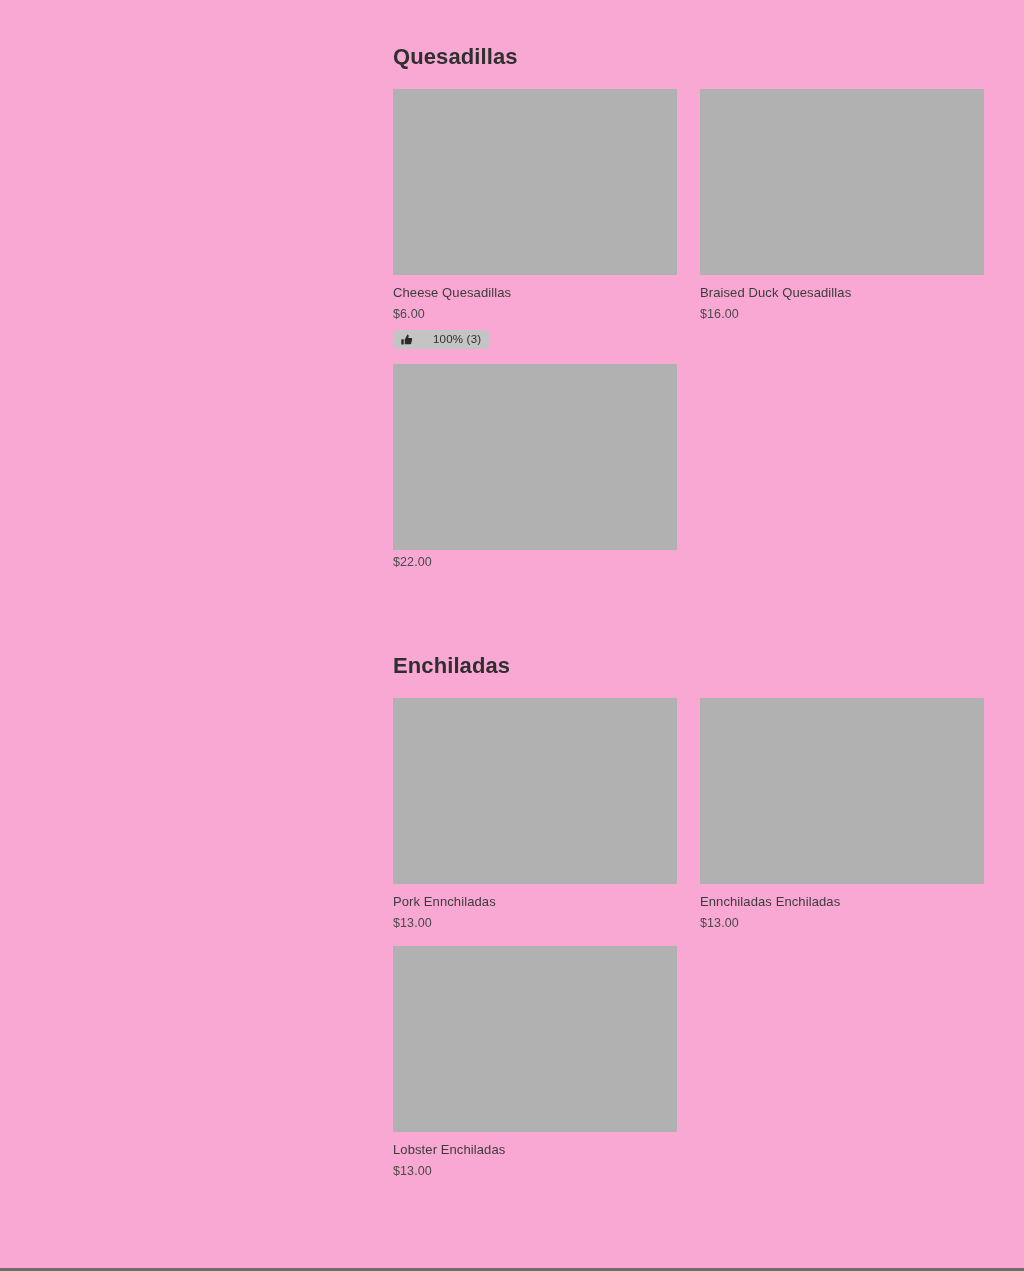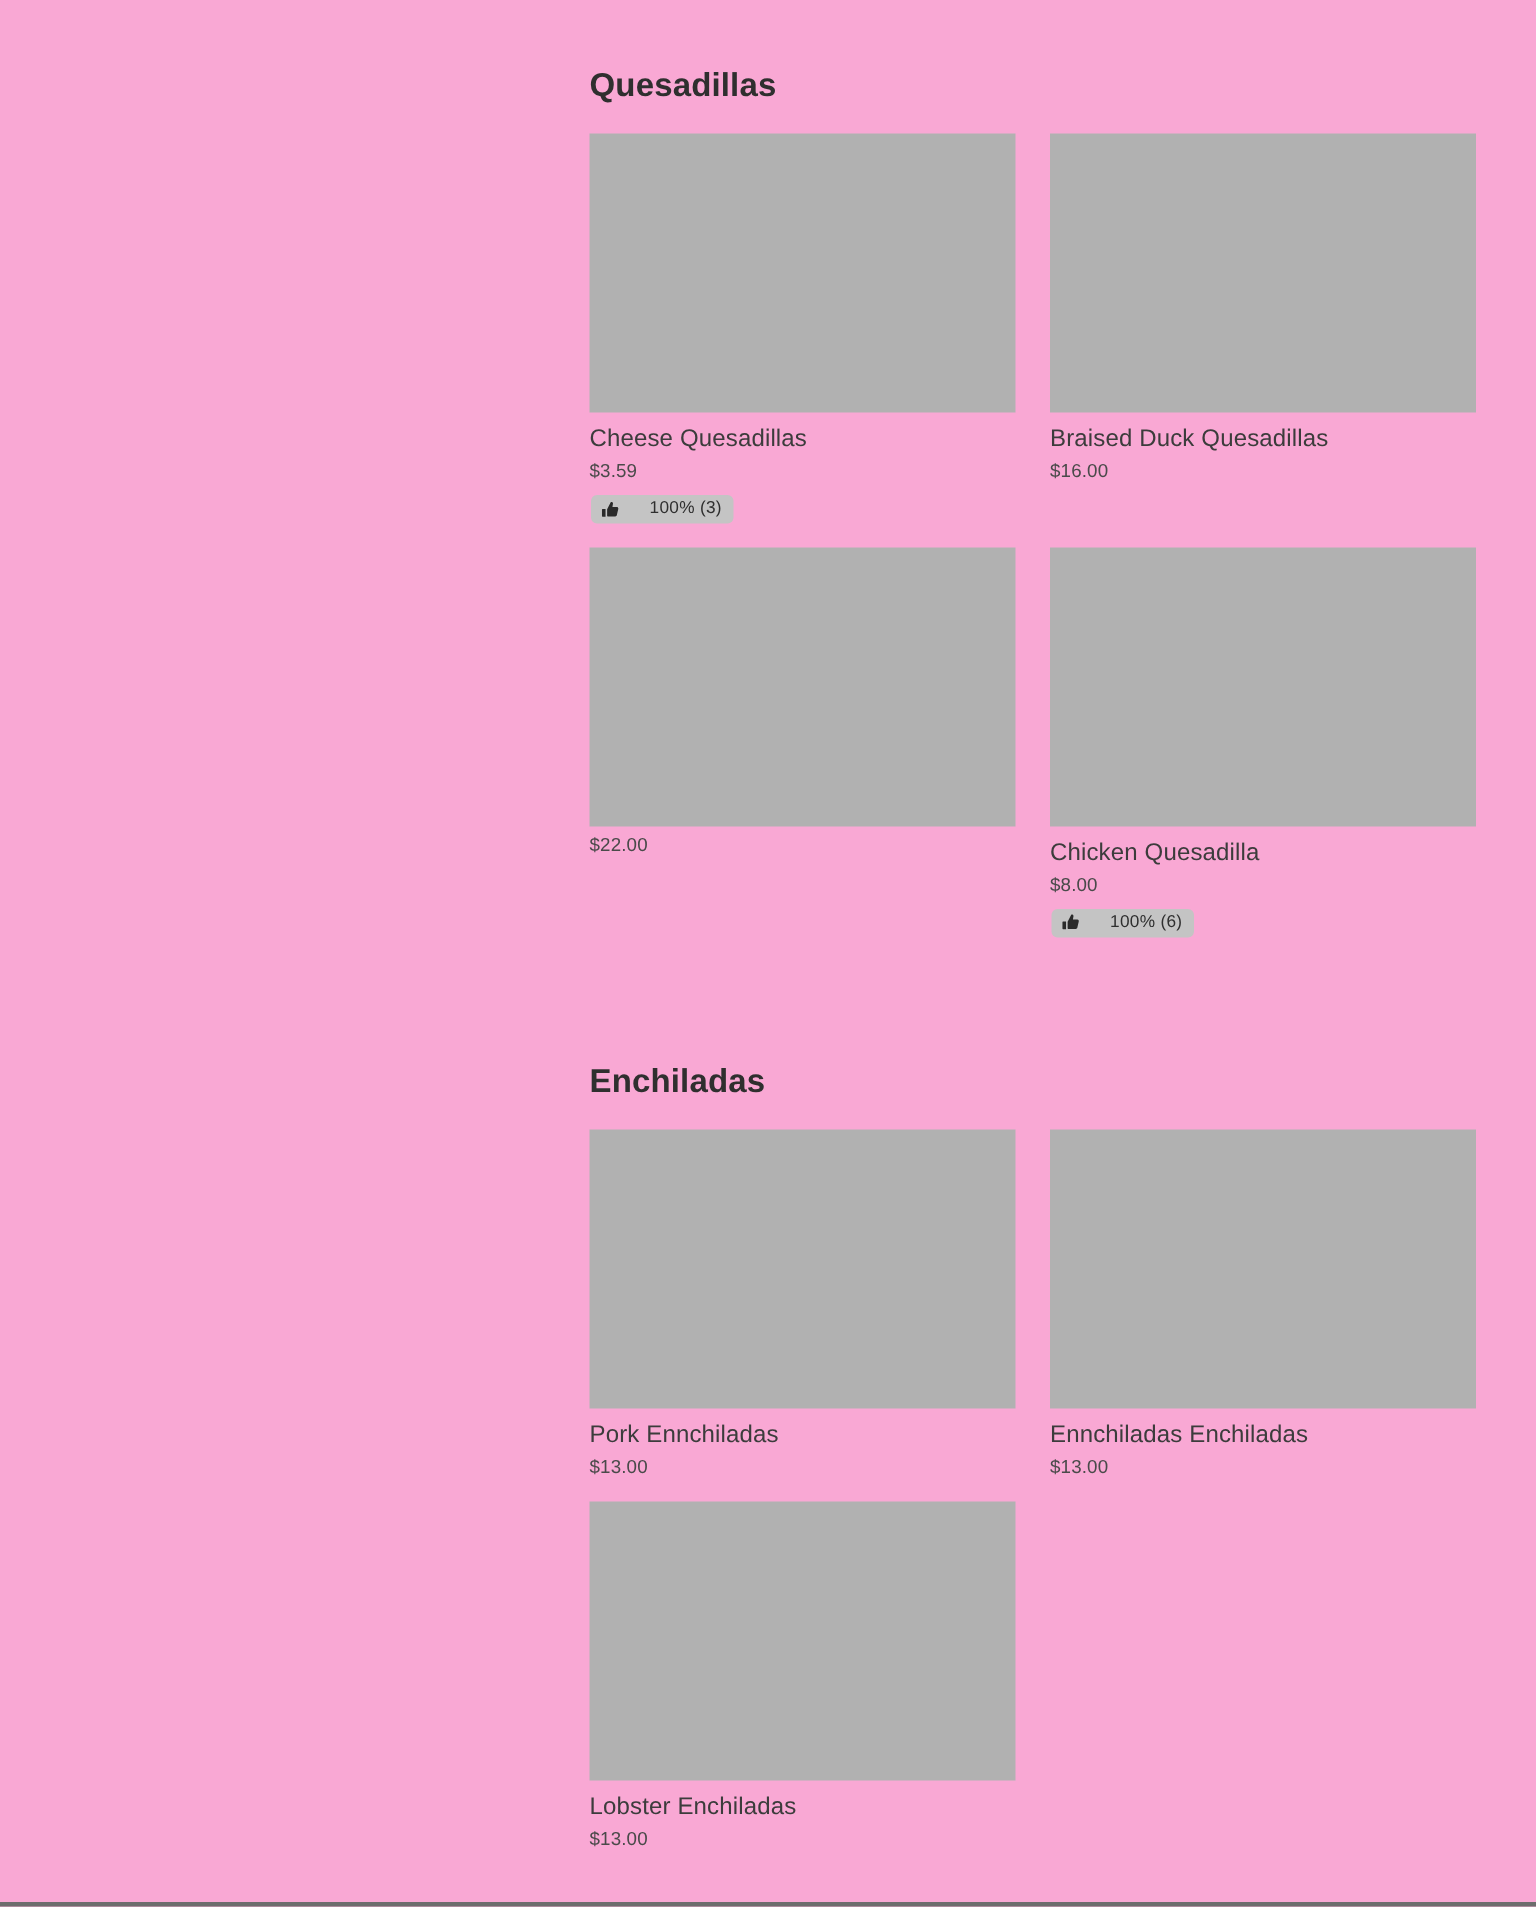--- a/index.html
+++ b/index.html
@@ -66,21 +66,21 @@
   .card-empty {
     visibility: hidden;
   }
   .card-thumb {
     width: 284px;
     height: 186px;
     background: #b1b1b1;
     display: block;
   }
   .card-name {
-    font-size: 16px;
+    font-size: 13px;
     color: #3c3c3c;
     line-height: 19px;
     margin-top: 8px;
     letter-spacing: 0.1px;
   }
   .card-price {
     font-size: 12.5px;
     color: #4a4a4a;
     line-height: 17px;
     margin-top: 4px;
@@ -123,21 +123,21 @@
 <div class="page">
   <div class="menu-column">
 
     <div class="section section-quesadillas">
       <h2 class="section-title">Quesadillas</h2>
       <div class="grid">
 
         <div class="card">
           <div class="card-thumb"></div>
           <div class="card-name">Cheese Quesadillas</div>
-          <div class="card-price">$3.59</div>
+          <div class="card-price">$6.00</div>
           <div class="rating-badge">
             <span class="thumb-icon">
               <svg width="12" height="12" viewBox="0 0 16 16" fill="currentColor" aria-hidden="true">
                 <path d="M1 7h2.6v7H1a.6.6 0 0 1-.6-.6V7.6A.6.6 0 0 1 1 7zm4 .3L8.2 1.2c.2-.4.7-.5 1-.3l.5.3c.4.3.6.8.5 1.3L9.7 5.4h4c.8 0 1.4.8 1.2 1.6l-1.3 5.6c-.15.63-.7 1.07-1.35 1.07H5.6a.6.6 0 0 1-.6-.6V7.3z"></path>
               </svg>
             </span>
             <span class="rating-text">100% (3)</span>
           </div>
         </div>
 
@@ -145,33 +145,20 @@
           <div class="card-thumb"></div>
           <div class="card-name">Braised Duck Quesadillas</div>
           <div class="card-price">$16.00</div>
         </div>
 
         <div class="card">
           <div class="card-thumb"></div>
           <div class="card-price">$22.00</div>
         </div>
 
-        <div class="card">
-          <div class="card-thumb"></div>
-          <div class="card-name">Chicken Quesadilla</div>
-          <div class="card-price">$8.00</div>
-          <div class="rating-badge">
-            <span class="thumb-icon">
-              <svg width="12" height="12" viewBox="0 0 16 16" fill="currentColor" aria-hidden="true">
-                <path d="M1 7h2.6v7H1a.6.6 0 0 1-.6-.6V7.6A.6.6 0 0 1 1 7zm4 .3L8.2 1.2c.2-.4.7-.5 1-.3l.5.3c.4.3.6.8.5 1.3L9.7 5.4h4c.8 0 1.4.8 1.2 1.6l-1.3 5.6c-.15.63-.7 1.07-1.35 1.07H5.6a.6.6 0 0 1-.6-.6V7.3z"></path>
-              </svg>
-            </span>
-            <span class="rating-text">100% (6)</span>
-          </div>
-        </div>
 
       </div>
     </div>
 
     <div class="spacer-between-sections"></div>
 
     <div class="section section-enchiladas">
       <h2 class="section-title">Enchiladas</h2>
       <div class="grid">
 

